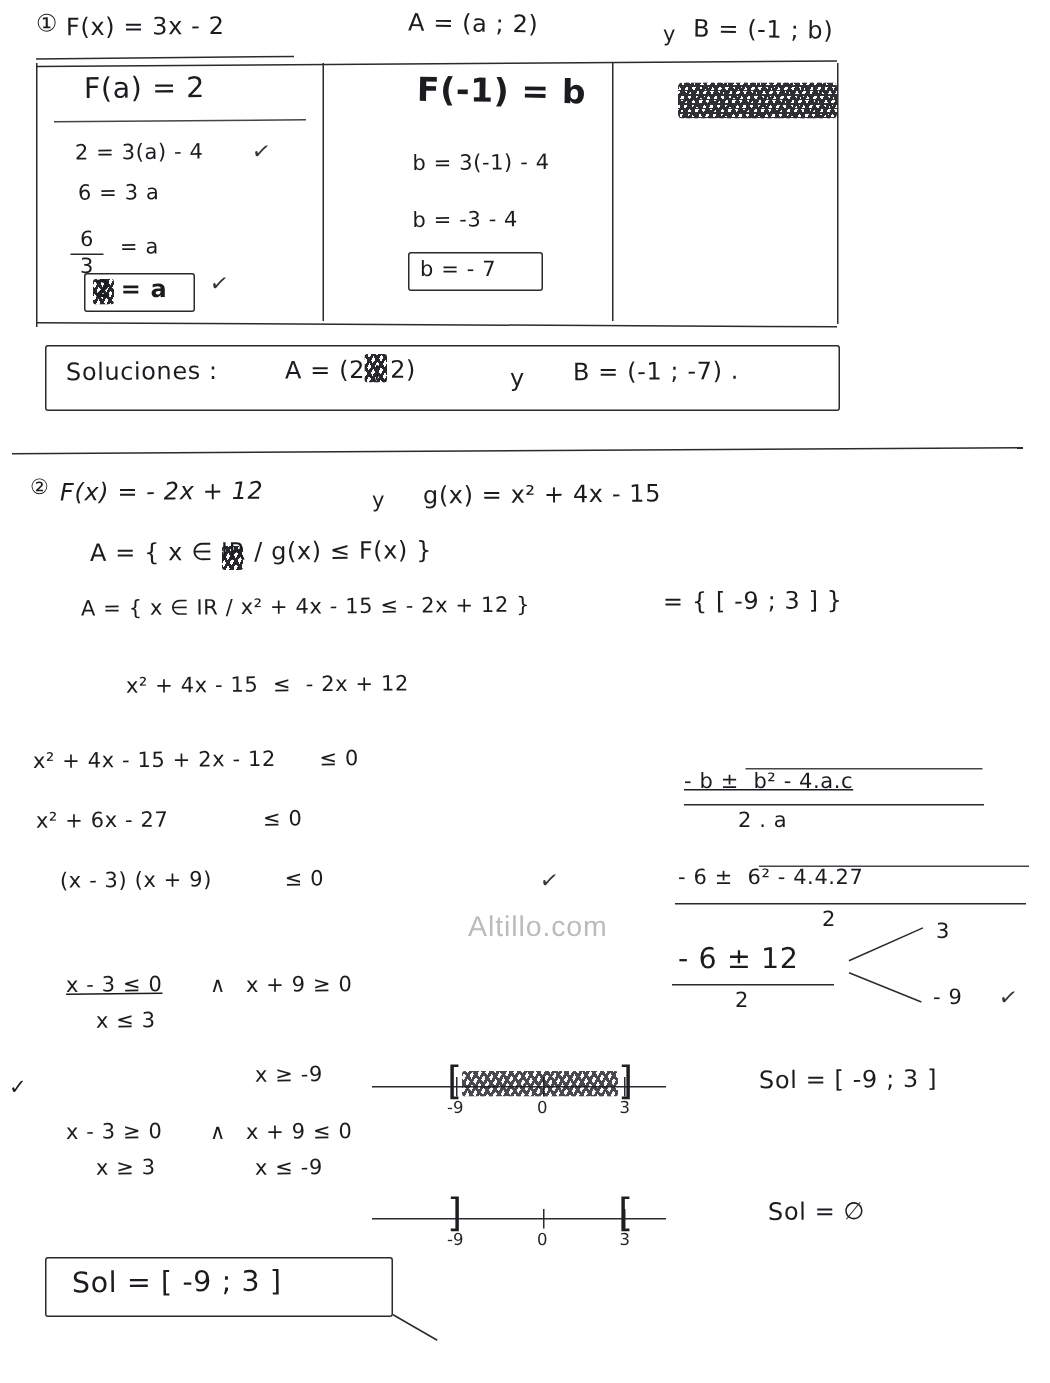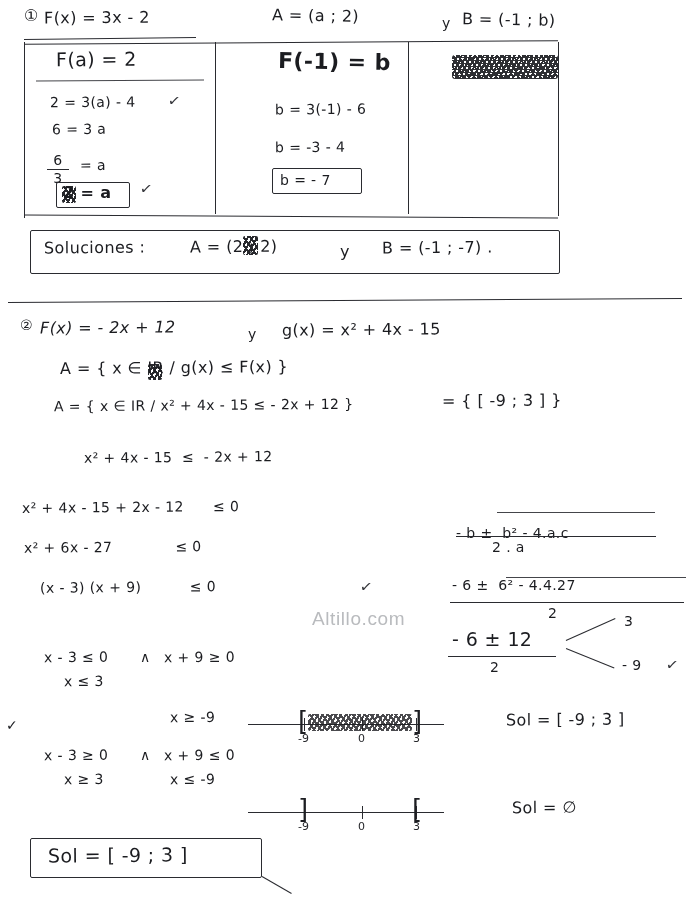--- a/index.html
+++ b/index.html
@@ -177,21 +177,21 @@
     <span class="hw md" style="position:relative; left:0; top:0; display:block;">3</span>
   </div>
   <span class="hw md sk4" style="left:80px; top:158px;">= a</span>
 
   <div class="box" style="left:56px; top:182px; width:72px; height:24px;"></div>
   <span class="hw lg bold" style="left:63px; top:185px;">2 = a</span>
   <span class="scribble-sm" style="left:62px; top:186px; width:14px; height:17px;"></span>
   <span class="chk" style="left:140px; top:180px;">✓</span>
 
   <span class="hw xxl bold sk3" style="left:278px; top:50px;">F(-1) = b</span>
-  <span class="hw md sk4" style="left:275px; top:102px;">b = 3(-1) - 6</span>
+  <span class="hw md sk4" style="left:275px; top:102px;">b = 3(-1) - 4</span>
   <span class="hw md sk4" style="left:275px; top:140px;">b = -3 - 4</span>
 
   <div class="box" style="left:272px; top:168px; width:88px; height:24px;"></div>
   <span class="hw md" style="left:280px; top:173px;">b = - 7</span>
 
   <div class="scribble" style="left:452px; top:55px; width:106px; height:24px;"></div>
 
   <div class="box" style="left:30px; top:230px; width:528px; height:42px;"></div>
   <span class="hw lg sk4" style="left:44px; top:240px;">Soluciones :</span>
   <span class="hw lg sk4" style="left:190px; top:239px;">A = (2 ; 2)</span>
@@ -212,21 +212,21 @@
   <span class="hw md sk4" style="left:54px; top:398px;">A = { x ∈ IR / x² + 4x - 15 ≤ - 2x + 12 }</span>
   <span class="hw lg sk4" style="left:442px; top:393px;">= { [ -9 ; 3 ] }</span>
 
   <span class="hw md sk4" style="left:84px; top:450px;">x² + 4x - 15  ≤  - 2x + 12</span>
   <span class="hw md sk4" style="left:22px; top:500px;">x² + 4x - 15 + 2x - 12      ≤ 0</span>
   <span class="hw md sk4" style="left:24px; top:540px;">x² + 6x - 27             ≤ 0</span>
   <span class="hw md sk4" style="left:40px; top:580px;">(x - 3) (x + 9)          ≤ 0</span>
   <span class="chk" style="left:360px; top:578px;">✓</span>
 
   <div class="rad" style="left:456px; top:510px; width:200px;">
-    <span class="hw md" style="position:relative; left:0; top:13px; display:inline-block;">- b ±  b² - 4.a.c</span>
+    <span class="hw md" style="position:relative; left:0; top:0; display:inline-block;text-decoration:underline;">- b ±  b² - 4.a.c</span>
   </div>
   <div class="line thin" style="left:497px; top:512px; width:158px;"></div>
   <div class="line" style="left:456px; top:536px; width:200px;"></div>
   <span class="hw md" style="left:492px; top:540px;">2 . a</span>
 
   <span class="hw md" style="left:452px; top:578px;">- 6 ±  6² - 4.4.27</span>
   <div class="line thin" style="left:506px; top:577px; width:180px;"></div>
   <div class="line" style="left:450px; top:602px; width:234px;"></div>
   <span class="hw md" style="left:548px; top:606px;">2</span>
 
@@ -235,21 +235,21 @@
   <span class="hw md" style="left:490px; top:660px;">2</span>
 
   <div class="arrowline" style="left:566px; top:640px; width:54px; transform:rotate(-24deg);"></div>
   <div class="arrowline" style="left:566px; top:648px; width:52px; transform:rotate(22deg);"></div>
   <span class="hw md" style="left:624px; top:614px;">3</span>
   <span class="hw md" style="left:622px; top:658px;">- 9</span>
   <span class="chk" style="left:666px; top:656px;">✓</span>
 
   <span class="watermark" style="left:282px; top:608px;margin-left:30px;">Altillo.com</span>
 
-  <span class="hw md sk4" style="left:44px; top:650px;">x - 3 ≤ 0</span>
+  <span class="hw md sk4" style="left:44px; top:650px;text-decoration:underline;">x - 3 ≤ 0</span>
   <span class="hw md" style="left:140px; top:650px;">∧</span>
   <span class="hw md sk4" style="left:164px; top:650px;">x + 9 ≥ 0</span>
   <span class="hw md sk4" style="left:64px; top:674px;">x ≤ 3</span>
   <span class="hw md sk4" style="left:170px; top:674px;margin-top:36px;">x ≥ -9</span>
 
   <div class="numline" style="left:248px; top:712px; width:196px; height:36px;">
     <div class="axis"></div>
     <div class="tick" style="left:56px;"></div>
     <div class="tick" style="left:114px;"></div>
     <div class="tick" style="left:168px;"></div>

